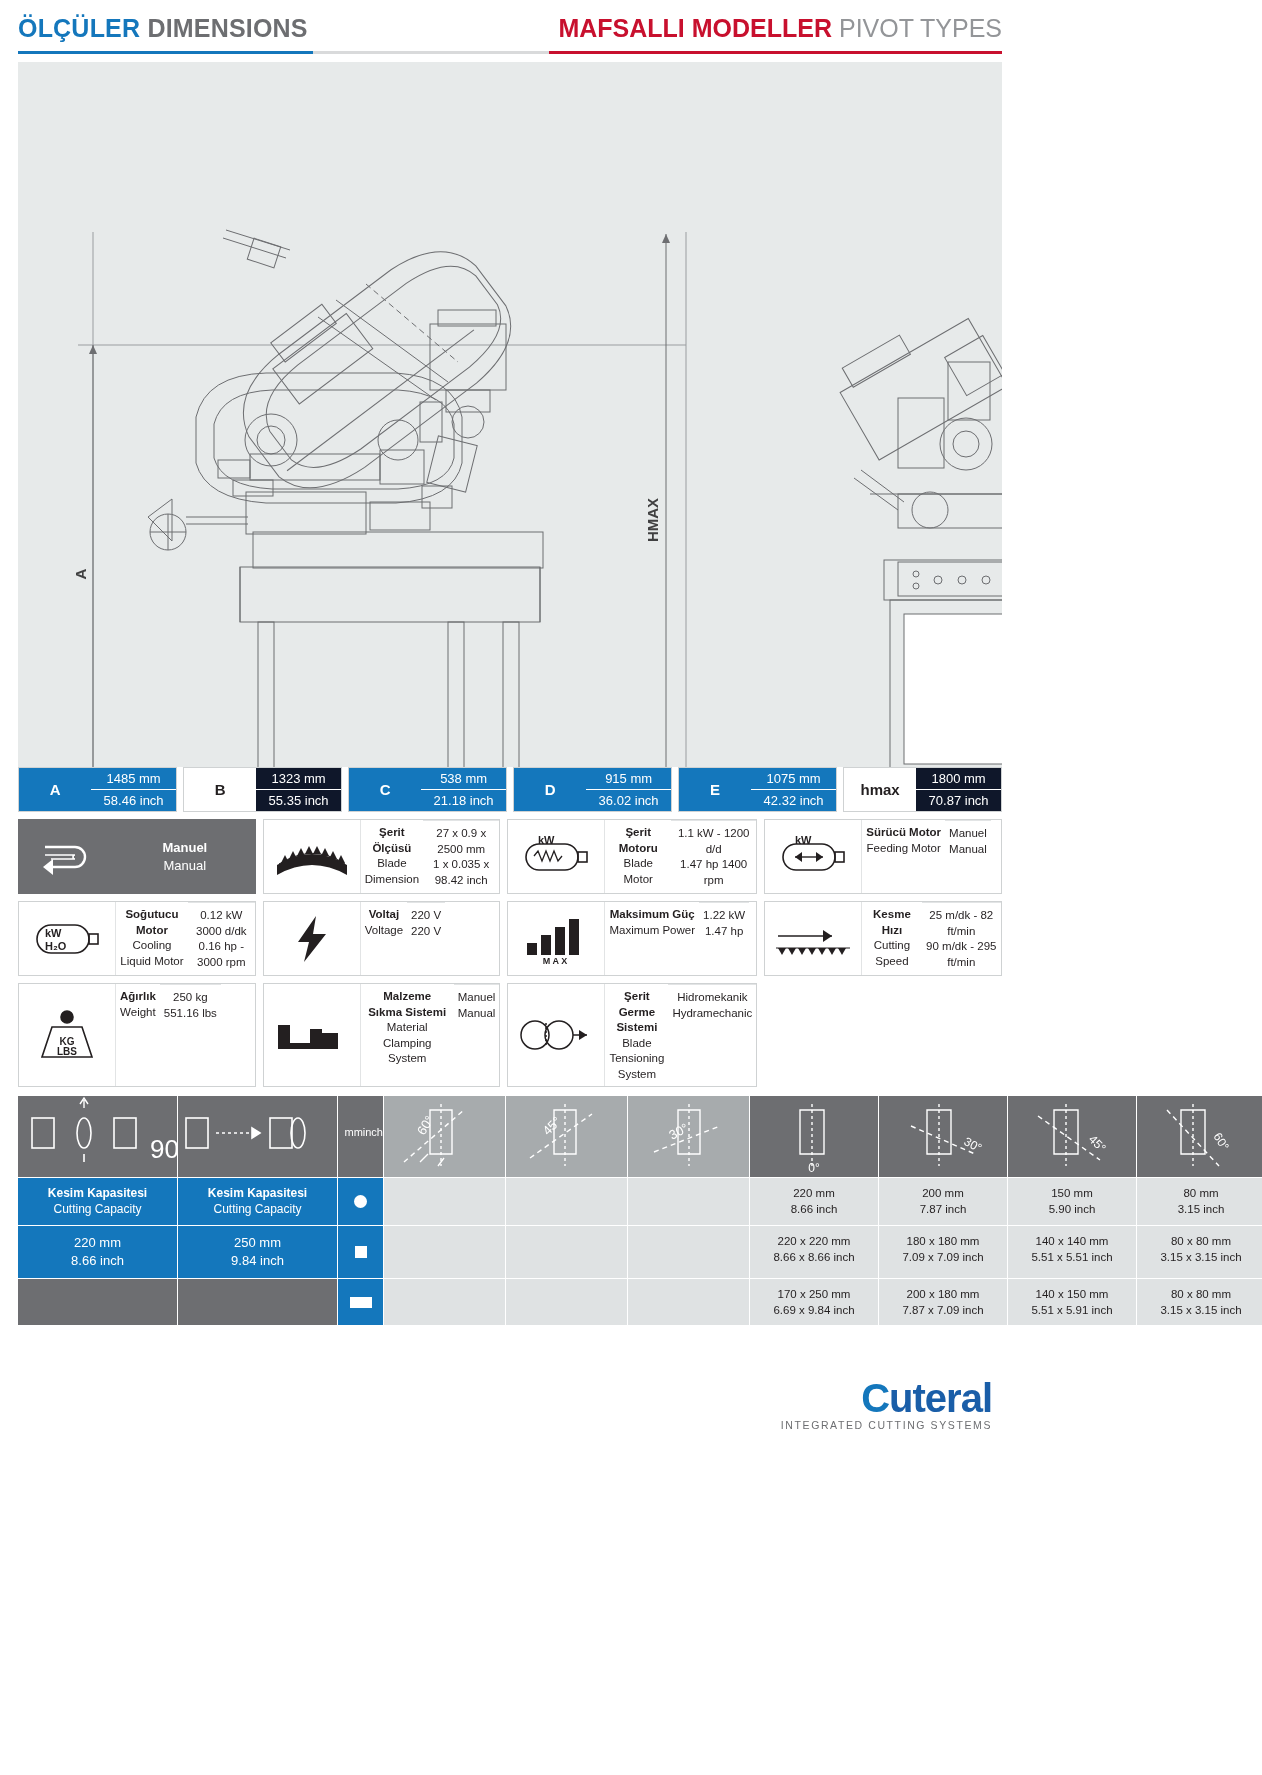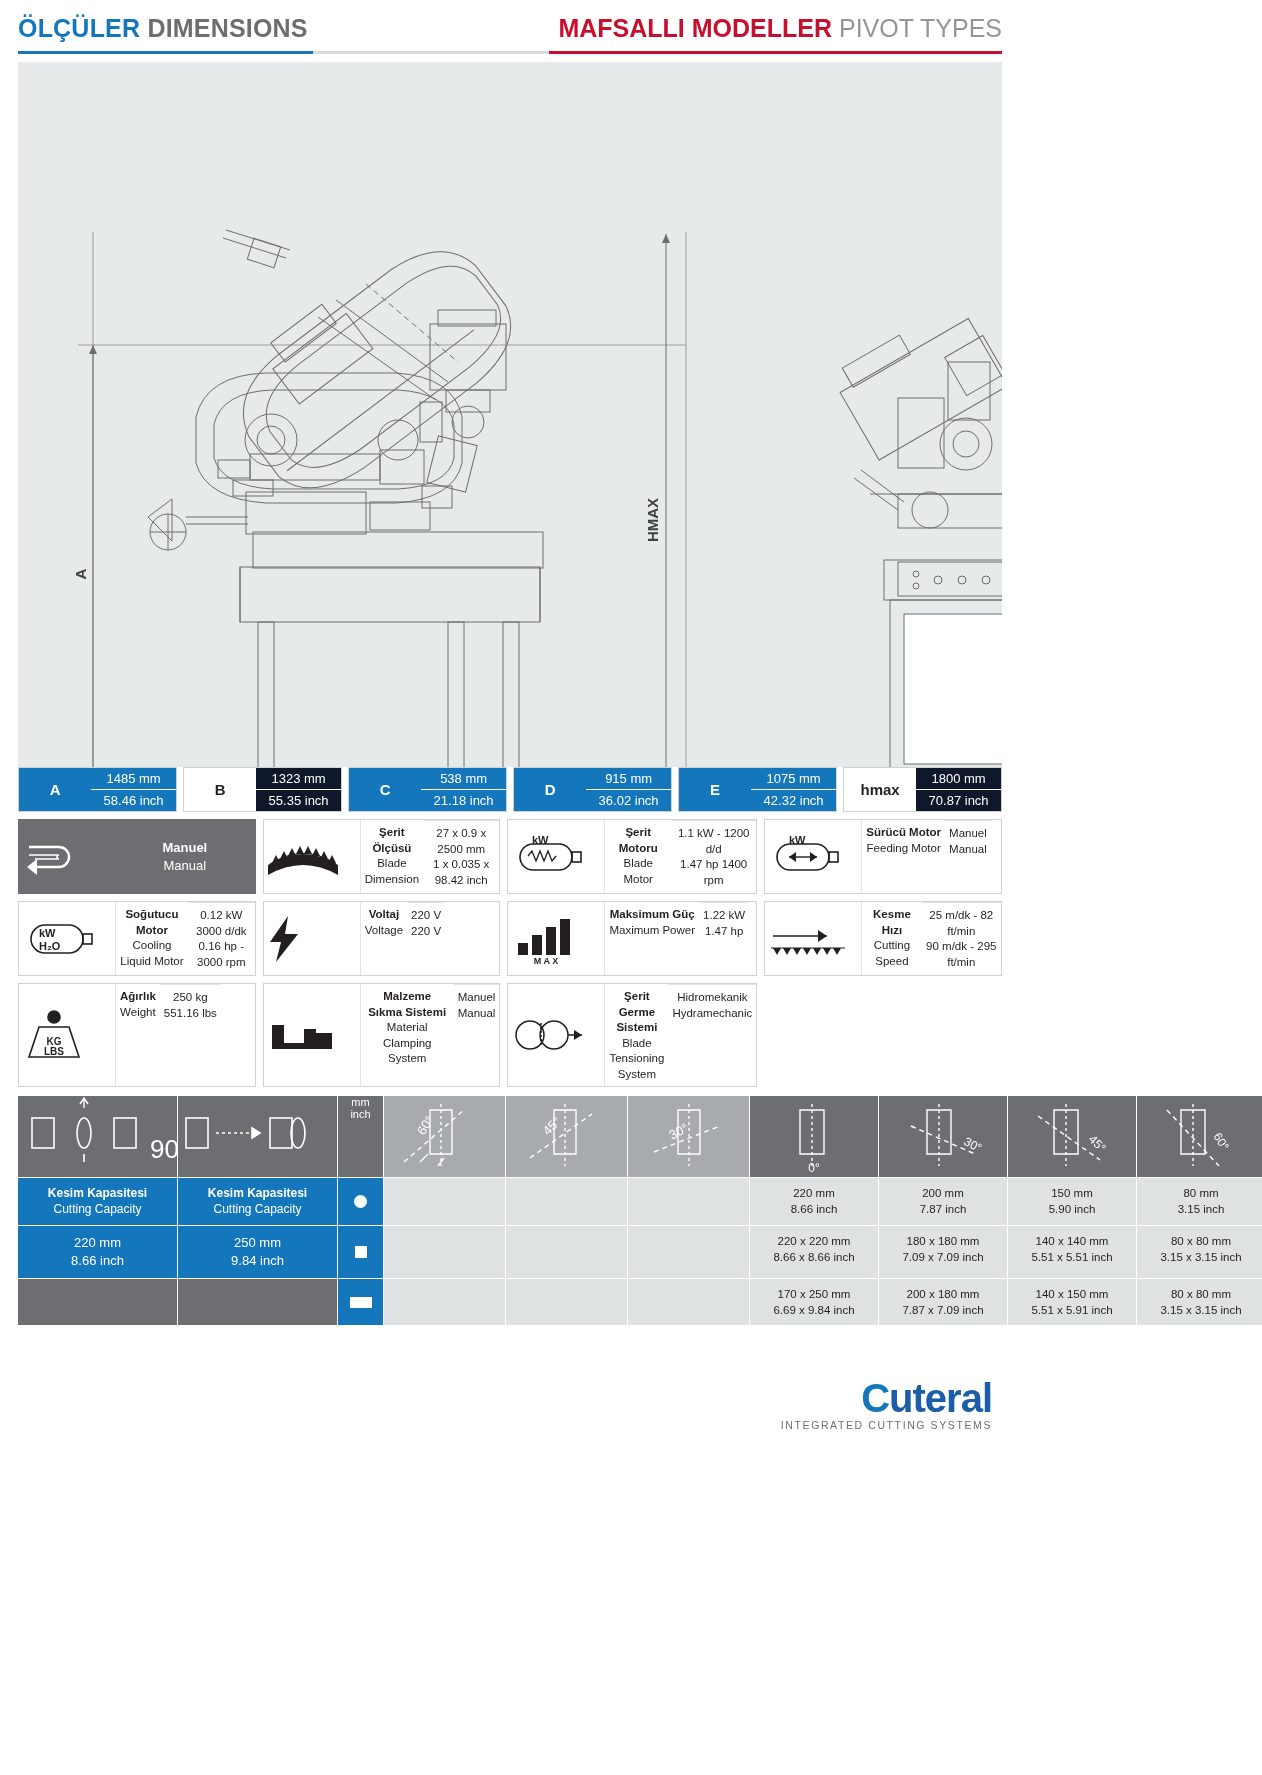--- a/index.html
+++ b/index.html
@@ -45,38 +45,38 @@
   .chip .vals div {
     background: #1477bc; color: #fff; font-size: 13px; text-align: center; padding: 3px 2px;
   }
   .chip .vals div + div { border-top: 1px solid #fff; }
   .chip.light .letter { background: #ffffff; color: #231f20; font-weight: bold; }
   .chip.light .vals div { background: #0f172a; }
 
   
   .fgrid { display: grid; grid-template-columns: repeat(4, 1fr); gap: 7px; margin-top: 7px; }
   .fcell { border: 1px solid #cfd2d3; background: #fff; display: flex; min-height: 72px; }
-  .fcell .ico { width: 96px; min-width: 96px; display: flex; align-items: center; }
+  .fcell .ico { width: 96px; min-width: 96px; display: flex; align-items: center; justify-content: center; }
   .fcell .body { flex: 1; display: flex; flex-direction: row; border-left: 1px solid #e2e4e5; }
   .fcell .title { text-align: center; padding: 5px 4px 4px; font-size: 11.5px; line-height: 1.35; }
   .fcell .title b { font-weight: bold; display: block; }
   .fcell .title span { display: block; }
   .fcell .vals { border-top: 1px solid #e2e4e5; text-align: center; padding: 5px 4px; font-size: 11.5px; line-height: 1.35; }
   .fcell.manual { background: #6d6e71; border-color: #6d6e71; color: #fff; align-items: center; }
   .fcell.manual .body { border-left: 0; justify-content: center; }
   .fcell.manual .title b, .fcell.manual .title span { color: #fff; font-size: 13px; }
 
   
   .captable { margin-top: 9px; background: #dfe2e3; padding: 0; display: grid;
               grid-template-columns: 160px 160px 46px 122px 122px 122px 1fr 1fr 1fr 1fr; }
   .captable .cell { border-right: 1px solid #fff; border-bottom: 1px solid #fff; }
   .cap-head { background: #6d6e71; height: 82px; position: relative; }
   .cap-head.light { background: #a7abad; }
   .cap-unit { background: #6d6e71; color: #fff; font-size: 11px; text-align: center; display: flex;
-              flex-direction: column; align-items: center; padding-bottom: 10px; height: 82px; }
+              flex-direction: row; align-items: center; justify-content: flex-end; padding-bottom: 10px; height: 82px; }
   .cap-blue { background: #1477bc; color: #fff; text-align: center; font-size: 12px; padding: 7px 0; line-height: 1.35; }
   .cap-blue b { display: block; font-weight: bold; }
   .cap-val { background: #1477bc; color: #fff; text-align: center; font-size: 13px; padding: 8px 4px; line-height: 1.4; }
   .cap-grey { background: #dfe2e3; text-align: center; font-size: 11.5px; padding: 7px 4px; line-height: 1.4; color: #231f20; }
   .cap-empty { background: #dfe2e3; }
   .cap-dark { background: #6d6e71; }
   .shape-cell { background: #1477bc; display: flex; align-items: center; justify-content: center; }
   .dot { width: 13px; height: 13px; border-radius: 50%; background: #fff; }
   .sq { width: 12px; height: 12px; background: #fff; }
   .rect { width: 22px; height: 11px; background: #fff; }

